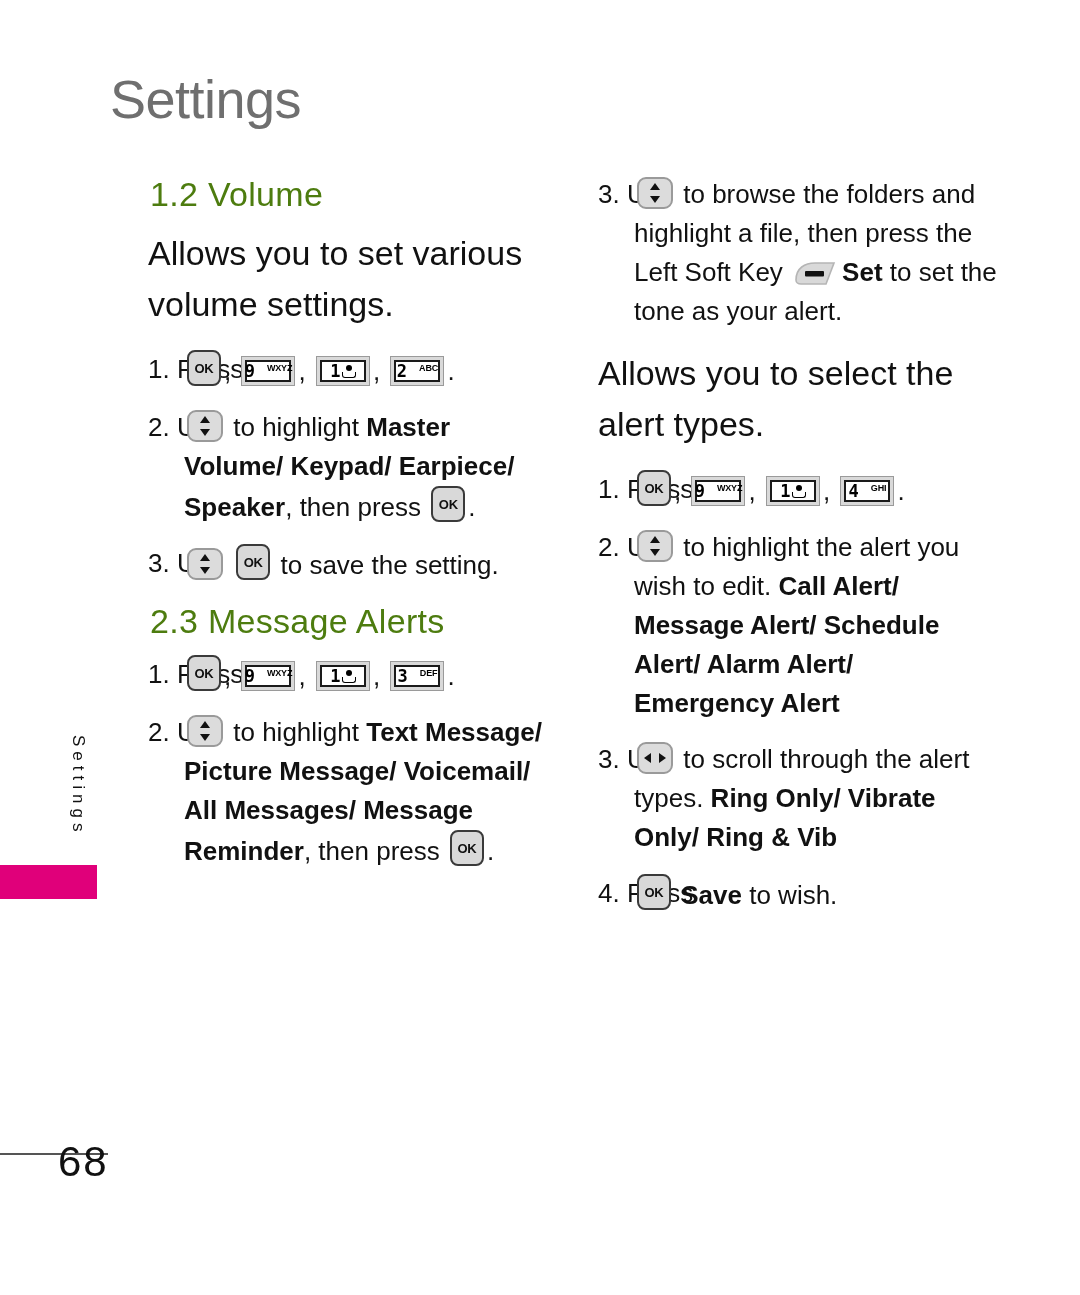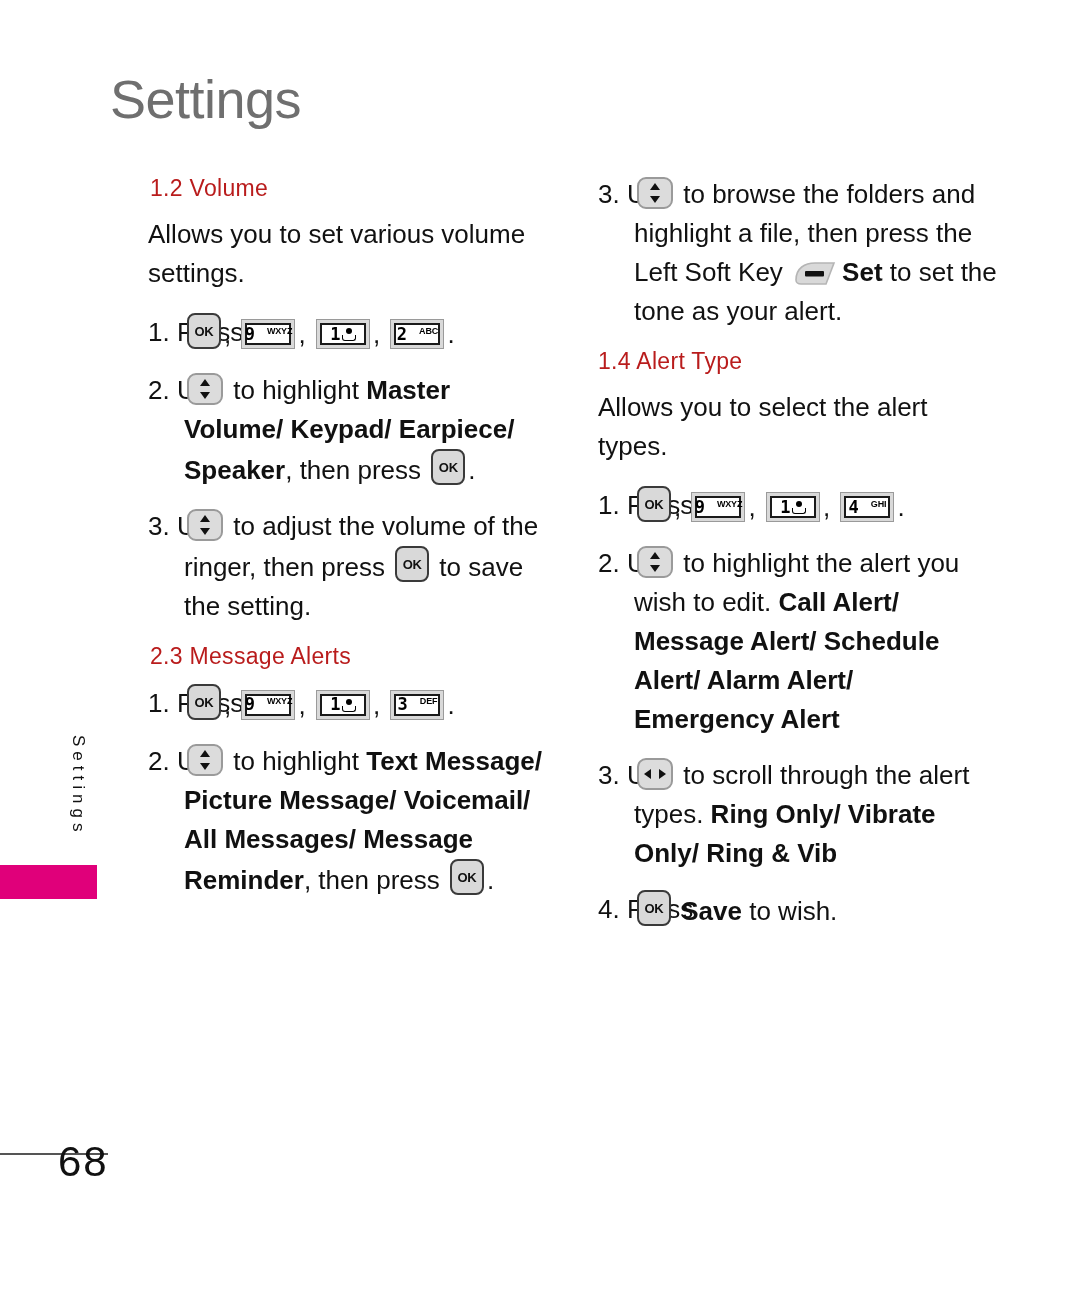--- a/index.html
+++ b/index.html
@@ -82,31 +82,31 @@
     position: absolute;
     top: 175px;
     width: 402px;
   }
   #col-left  { left: 148px; }
   #col-right { left: 598px; }
 
   
   h2.section-heading {
     margin: 0 0 14px 0;
-    font-size: 23px;
+    font-size: 34px;
     font-weight: 400;
-    color: #b91c1c;
+    color: #4d7c0f;
     line-height: 1.15;
     letter-spacing: 0.3px;
   }
   .heading-indent { padding-left: 2px; }
 
   p.para {
     margin: 0 0 20px 0;
-    font-size: 26px;
+    font-size: 34px;
     line-height: 1.5;
     color: #111;
   }
 
   ol.steps {
     margin: 0;
     padding: 0;
     list-style: none;
   }
   li.step {
@@ -313,21 +313,20 @@
         <span class="num">2. Use</span>
         <span class="key key-nav vert"><i class="arr arr-up"></i><i class="arr arr-down"></i></span>
         <span>to highlight</span>
         <span class="b">Master Volume/ Keypad/ Earpiece/ Speaker</span><span>, then press</span>
         <span class="key key-ok"><span class="lbl">OK</span></span><span>.</span>
       </li>
 
       <li class="step">
         <span class="num">3. Use</span>
         <span class="key key-nav vert"><i class="arr arr-up"></i><i class="arr arr-down"></i></span>
-        <span>to adjust the volume of the ringer, then press</span>
         <span class="key key-ok"><span class="lbl">OK</span></span>
         <span>to save the setting.</span>
       </li>
     </ol>
 
     <h2 class="section-heading heading-indent gap-top">2.3 Message Alerts</h2>
 
 
     <ol class="steps">
 
@@ -366,21 +365,20 @@
         <span class="key key-nav vert"><i class="arr arr-up"></i><i class="arr arr-down"></i></span>
         <span>to browse the folders and highlight a file, then press the Left Soft Key</span>
         <svg class="key key-soft" viewBox="0 0 44 28">
           <path d="M3 20 C3 8 12 3 22 3 L41 3 L33 24 L8 24 C5 24 3 22.5 3 20 Z" fill="#d9d9d9" stroke="#b5b5b5" stroke-width="1.6"></path>
           <rect x="12" y="11" width="19" height="5.5" rx="1" fill="#111"></rect>
         </svg><span class="b">Set</span>
         <span>to set the tone as your alert.</span>
       </li>
     </ol>
 
-    <h2 class="section-heading gap-top">1.4 Alert Type</h2>
 
     <p class="para">Allows you to select the alert types.</p>
 
     <ol class="steps">
 
       <li class="step">
         <span class="num">1. Press</span>
         <span class="key key-ok"><span class="lbl">OK</span></span><span>,</span>
         <span class="key key-num"><span class="inner">
               <span class="digit">9</span>

